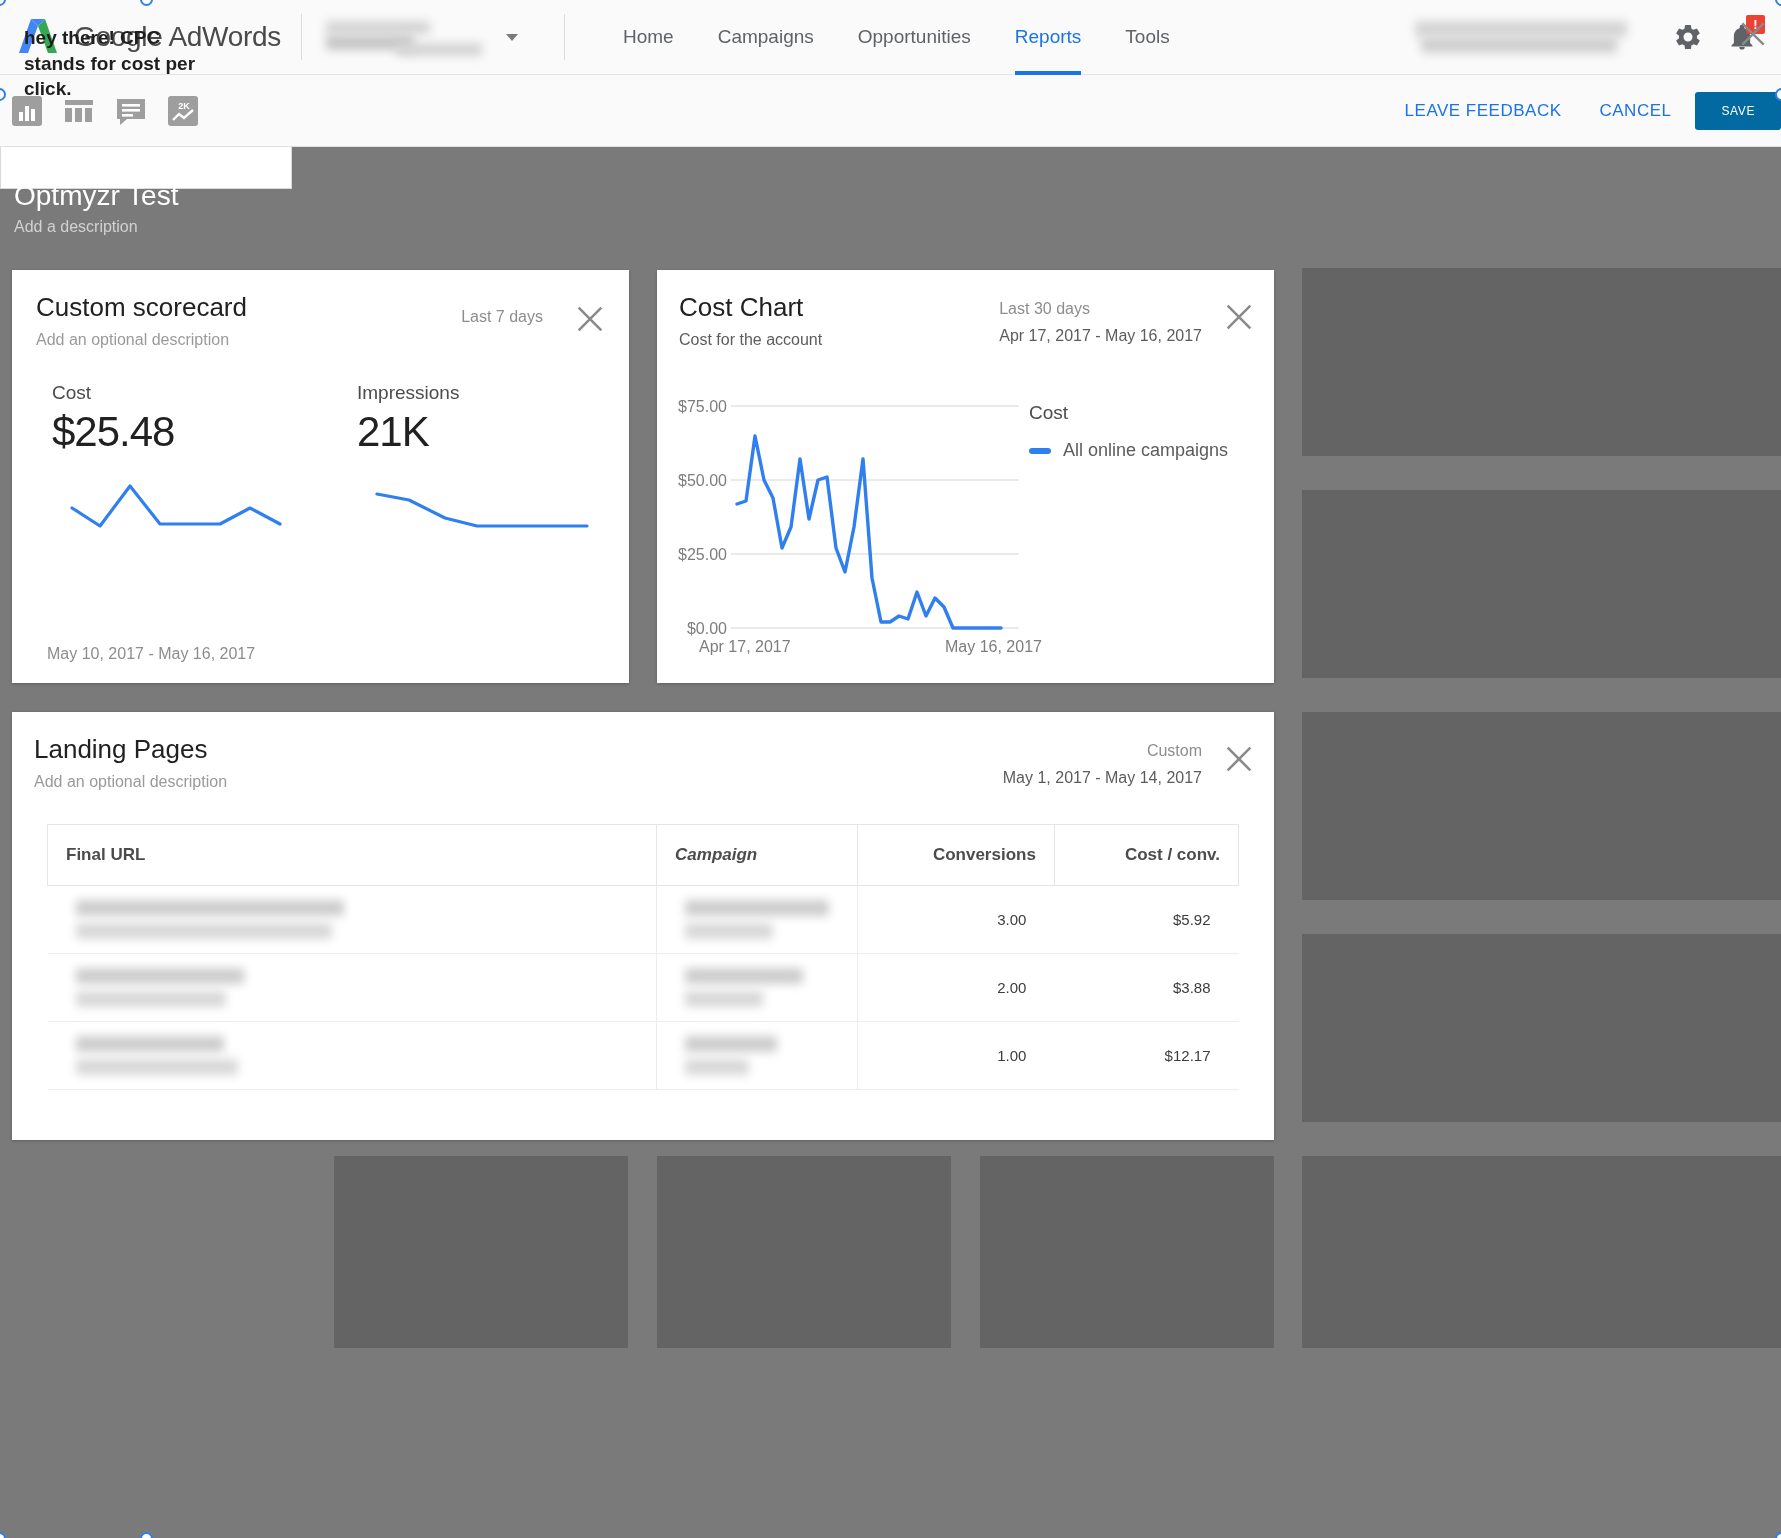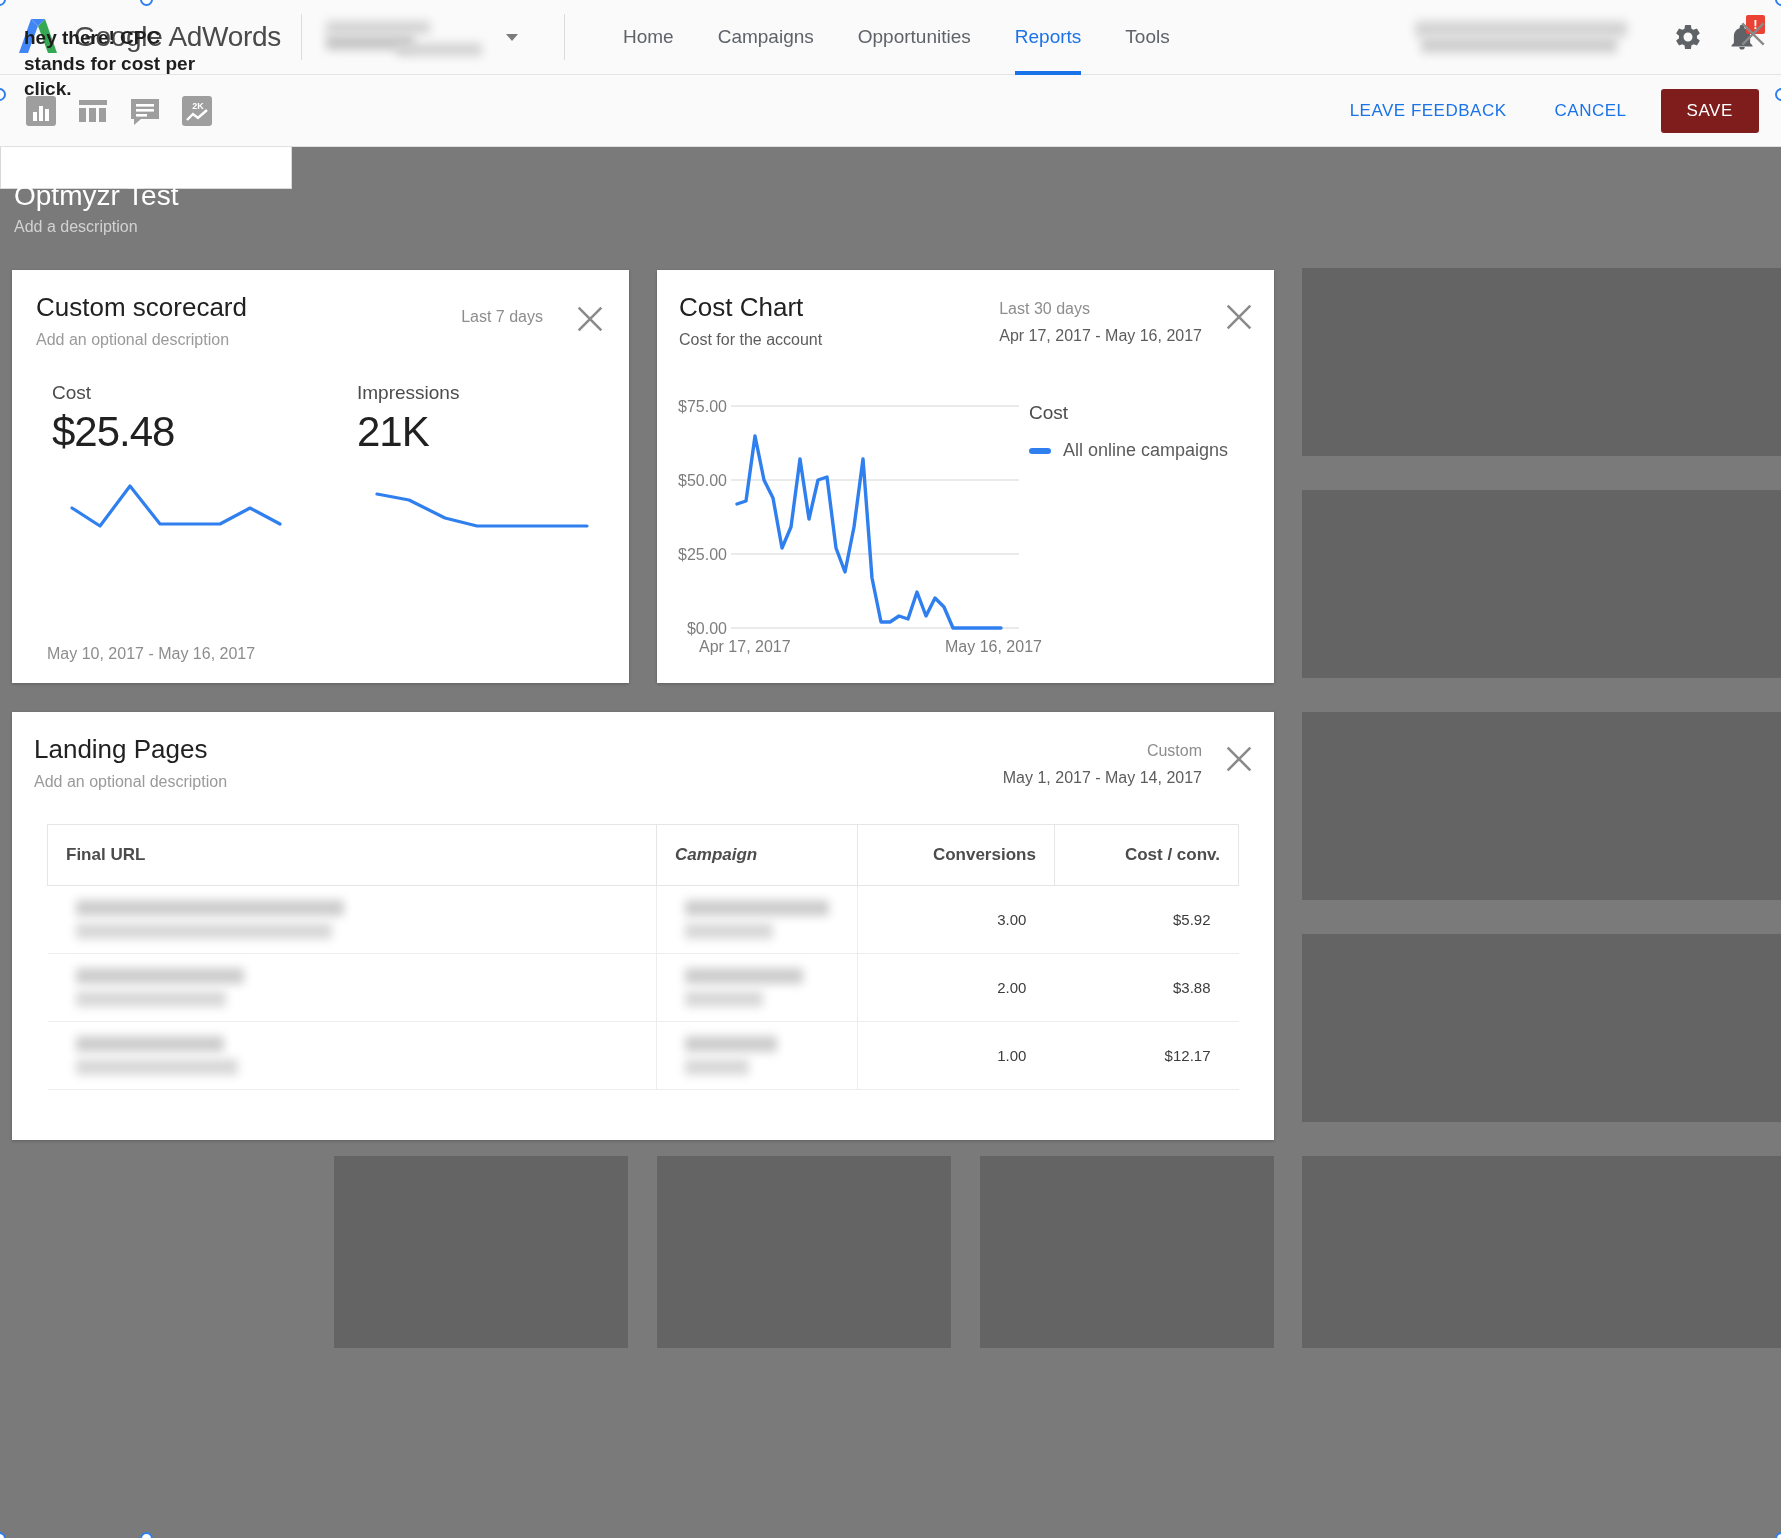--- a/index.html
+++ b/index.html
@@ -49,26 +49,26 @@
     font-size: 13px; font-weight: bold; width: 19px; height: 19px; border-radius: 2px;
     display: flex; align-items: center; justify-content: center; line-height: 1;
   }
 
   
   .toolbar {
     position: absolute; left: 0; top: 75px; width: 1781px; height: 72px;
     background: #fafafa; display: flex; align-items: center;
     border-bottom: 1px solid #e0e0e0;
   }
-  .tool-icons { display: flex; align-items: center; padding-left: 23px; gap: 16px; }
+  .tool-icons { display: flex; align-items: center; padding-left: 9px; gap: 16px; }
   .tool-ic { width: 36px; height: 36px; }
-  .toolbar-right { margin-left: auto; display: flex; align-items: center; padding-right: 22px; gap: 20px; }
+  .toolbar-right { margin-left: auto; display: flex; align-items: center; gap: 10px; }
   .txtbtn { font-size: 17px; color: #1a73e8; letter-spacing: 0.5px; padding: 10px 14px; white-space: nowrap; }
   .savebtn {
-    background: #7f1d1d; color: #fff; font-size: 17px; letter-spacing: 0.6px;
+    background: #0369a1; color: #fff; font-size: 12px; letter-spacing: 0.6px;
     padding: 12px 26px; border-radius: 3px; border: none; white-space: nowrap;
   }
 
   
   .rpt-header { position: absolute; left: 0; top: 148px; width: 1781px; height: 118px; }
   .rpt-title { position: absolute; left: 14px; top: 32px; font-size: 28px; color: #ffffff; }
   .rpt-desc  { position: absolute; left: 14px; top: 70px; font-size: 16px; color: #d2d2d2; }
 
   
   .card { position: absolute; background: #fff; box-shadow: 0 1px 3px rgba(0,0,0,0.22); }

